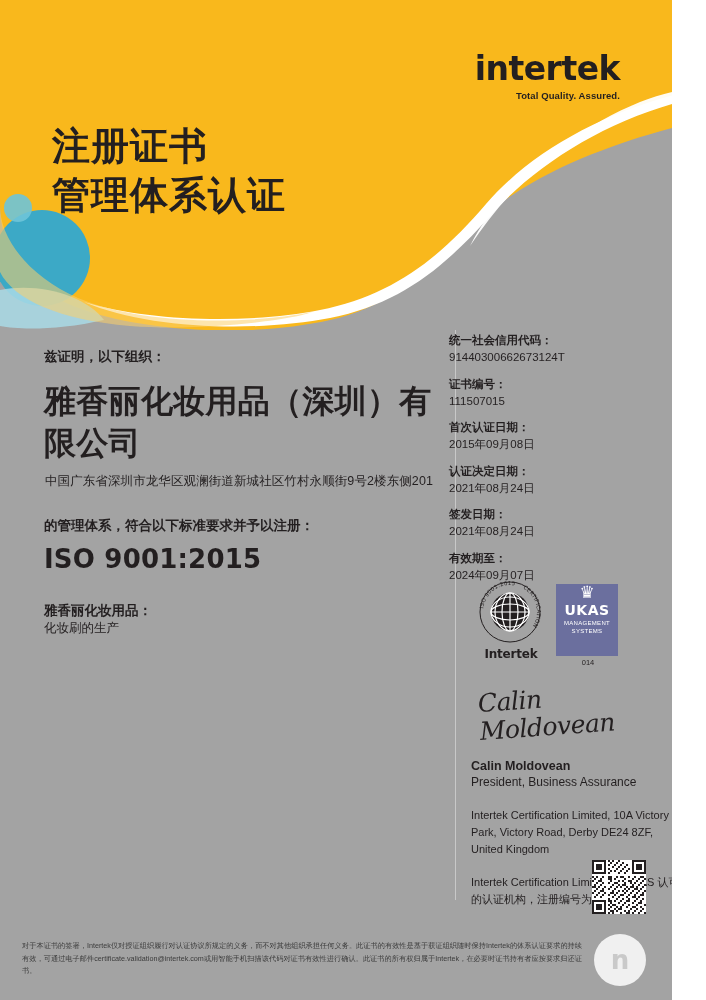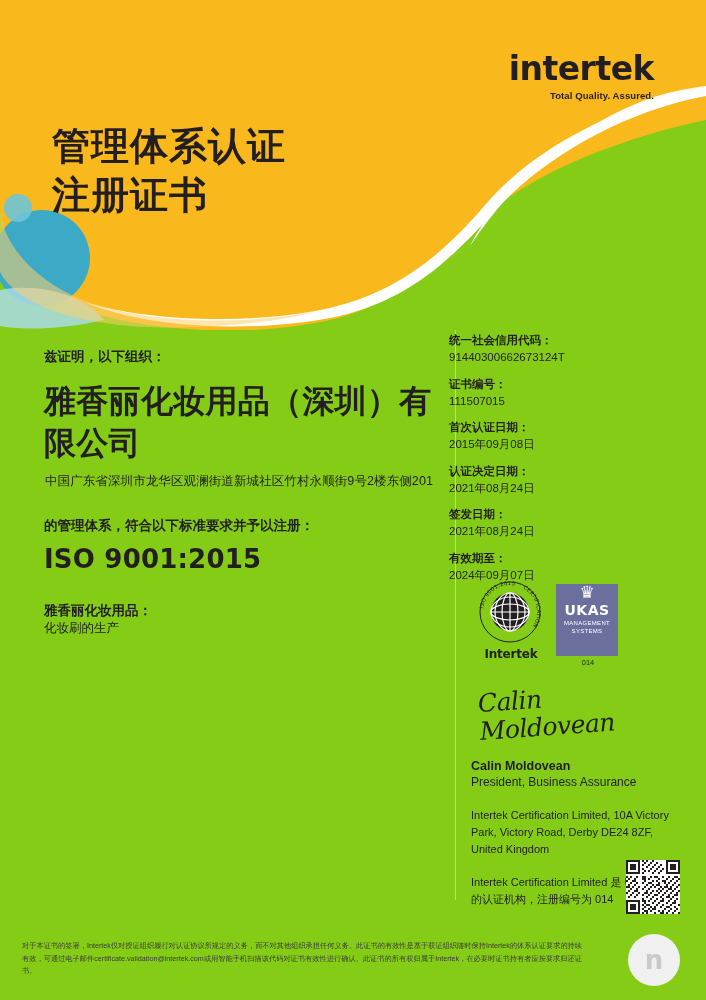--- a/index.html
+++ b/index.html
@@ -5,24 +5,25 @@
   html, body {
     margin: 0;
     padding: 0;
     background: #ffffff;
   }
   body {
     font-family: "Liberation Sans", sans-serif;
   }
   .page {
     position: relative;
-    width: 706px;
+    width: 656px;
     height: 1000px;
-    background: #84cc16;
+    background: #a3a3a3;
     overflow: hidden;
+    padding-left: 16px;
   }
 
   
   .banner {
     position: absolute;
     left: 0;
     top: 0;
     width: 706px;
     height: 330px;
     overflow: hidden;
@@ -317,22 +318,22 @@
       <path d="M0,206 C0,238 28,276 78,298 C140,324 240,326 312,312 C300,318 210,332 130,326 C60,320 14,300 0,272 Z" fill="#fbd06a" opacity="0.55"></path>
     </svg>
   </div>
 
   <div class="logo">
     <div class="logo-word">intertek</div>
     <div class="logo-tag">Total Quality. Assured.</div>
   </div>
 
   <div class="title-block">
+    <div class="title-line">注册证书</div>
     <div class="title-line">管理体系认证</div>
-    <div class="title-line">注册证书</div>
   </div>
 
   <div class="vrule"></div>
 
   <div class="left-col">
     <div class="lbl-bold">兹证明，以下组织：</div>
     <div class="org-name">雅香丽化妆用品（深圳）有限公司</div>
     <div class="org-addr">中国广东省深圳市龙华区观澜街道新城社区竹村永顺街9号2楼东侧201</div>
     <div class="lbl-bold2">的管理体系，符合以下标准要求并予以注册：</div>
     <div class="std-name">ISO 9001:2015</div>

